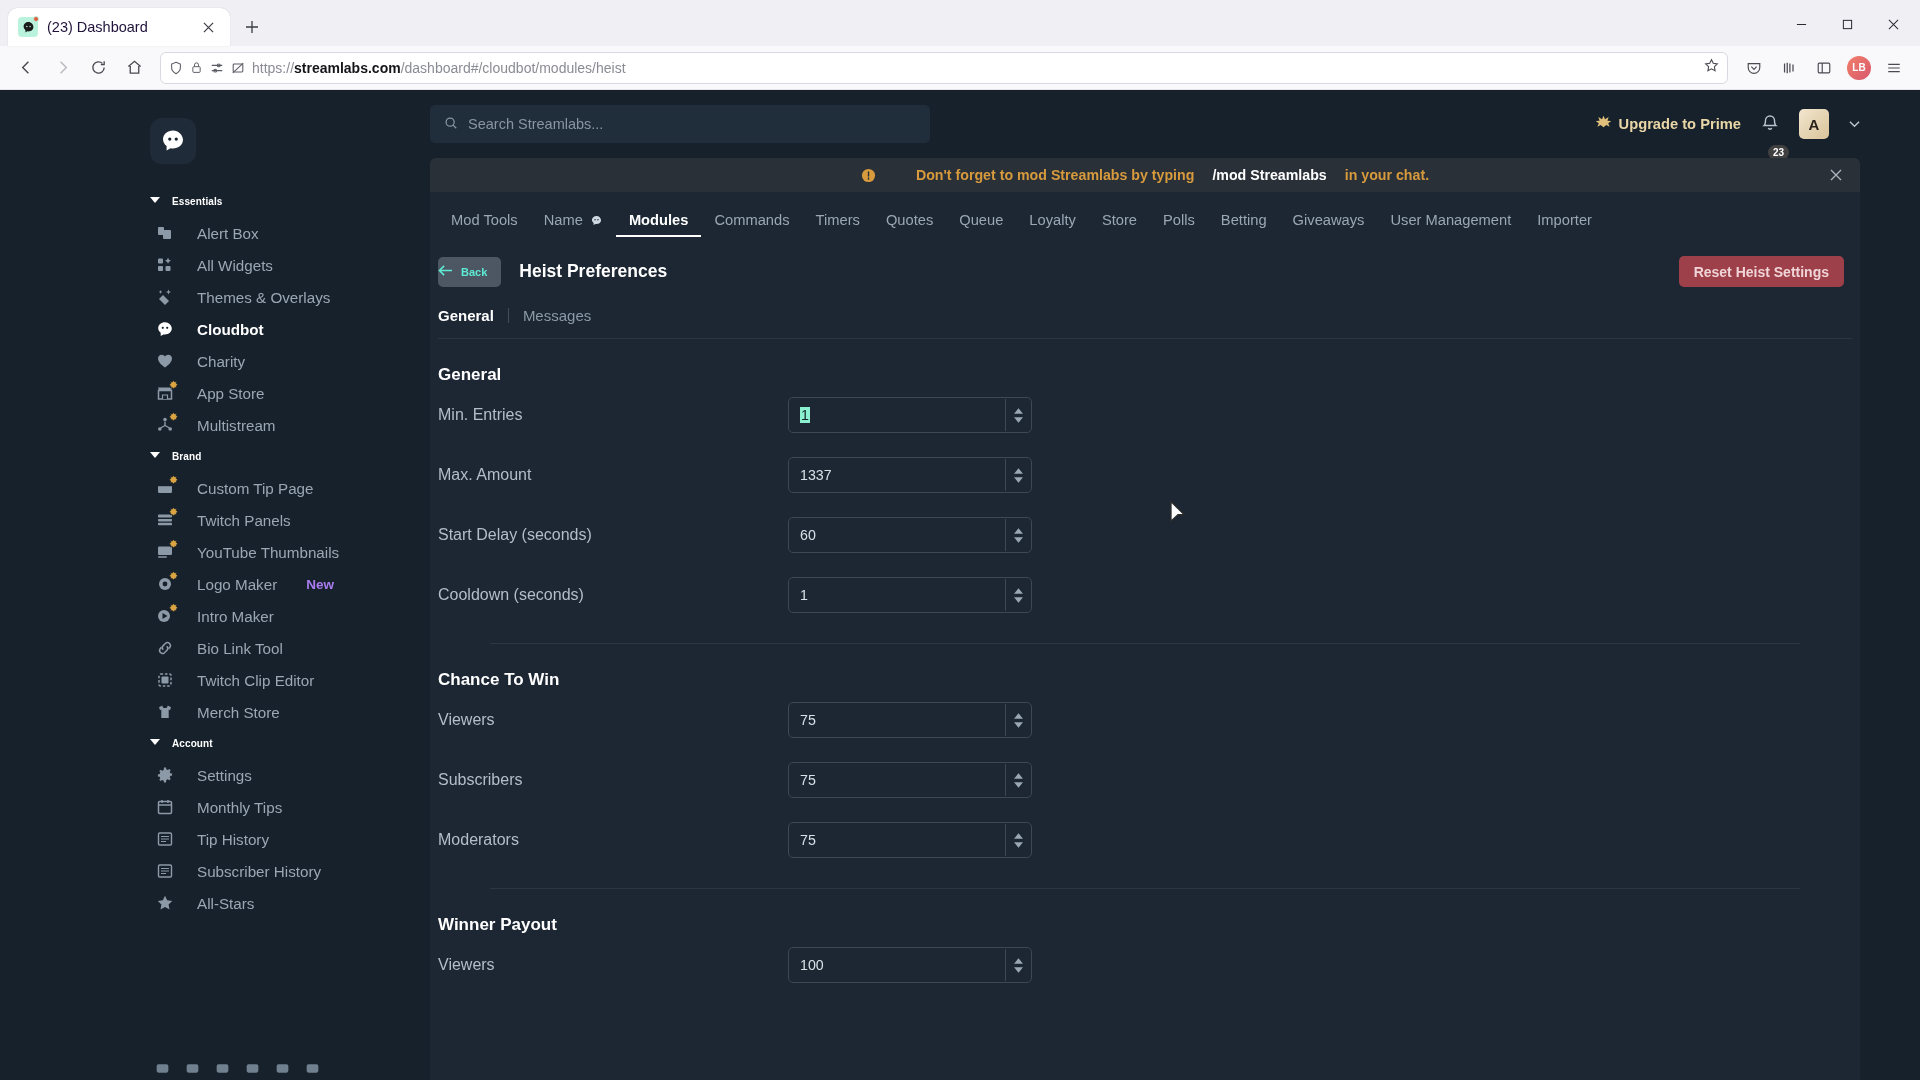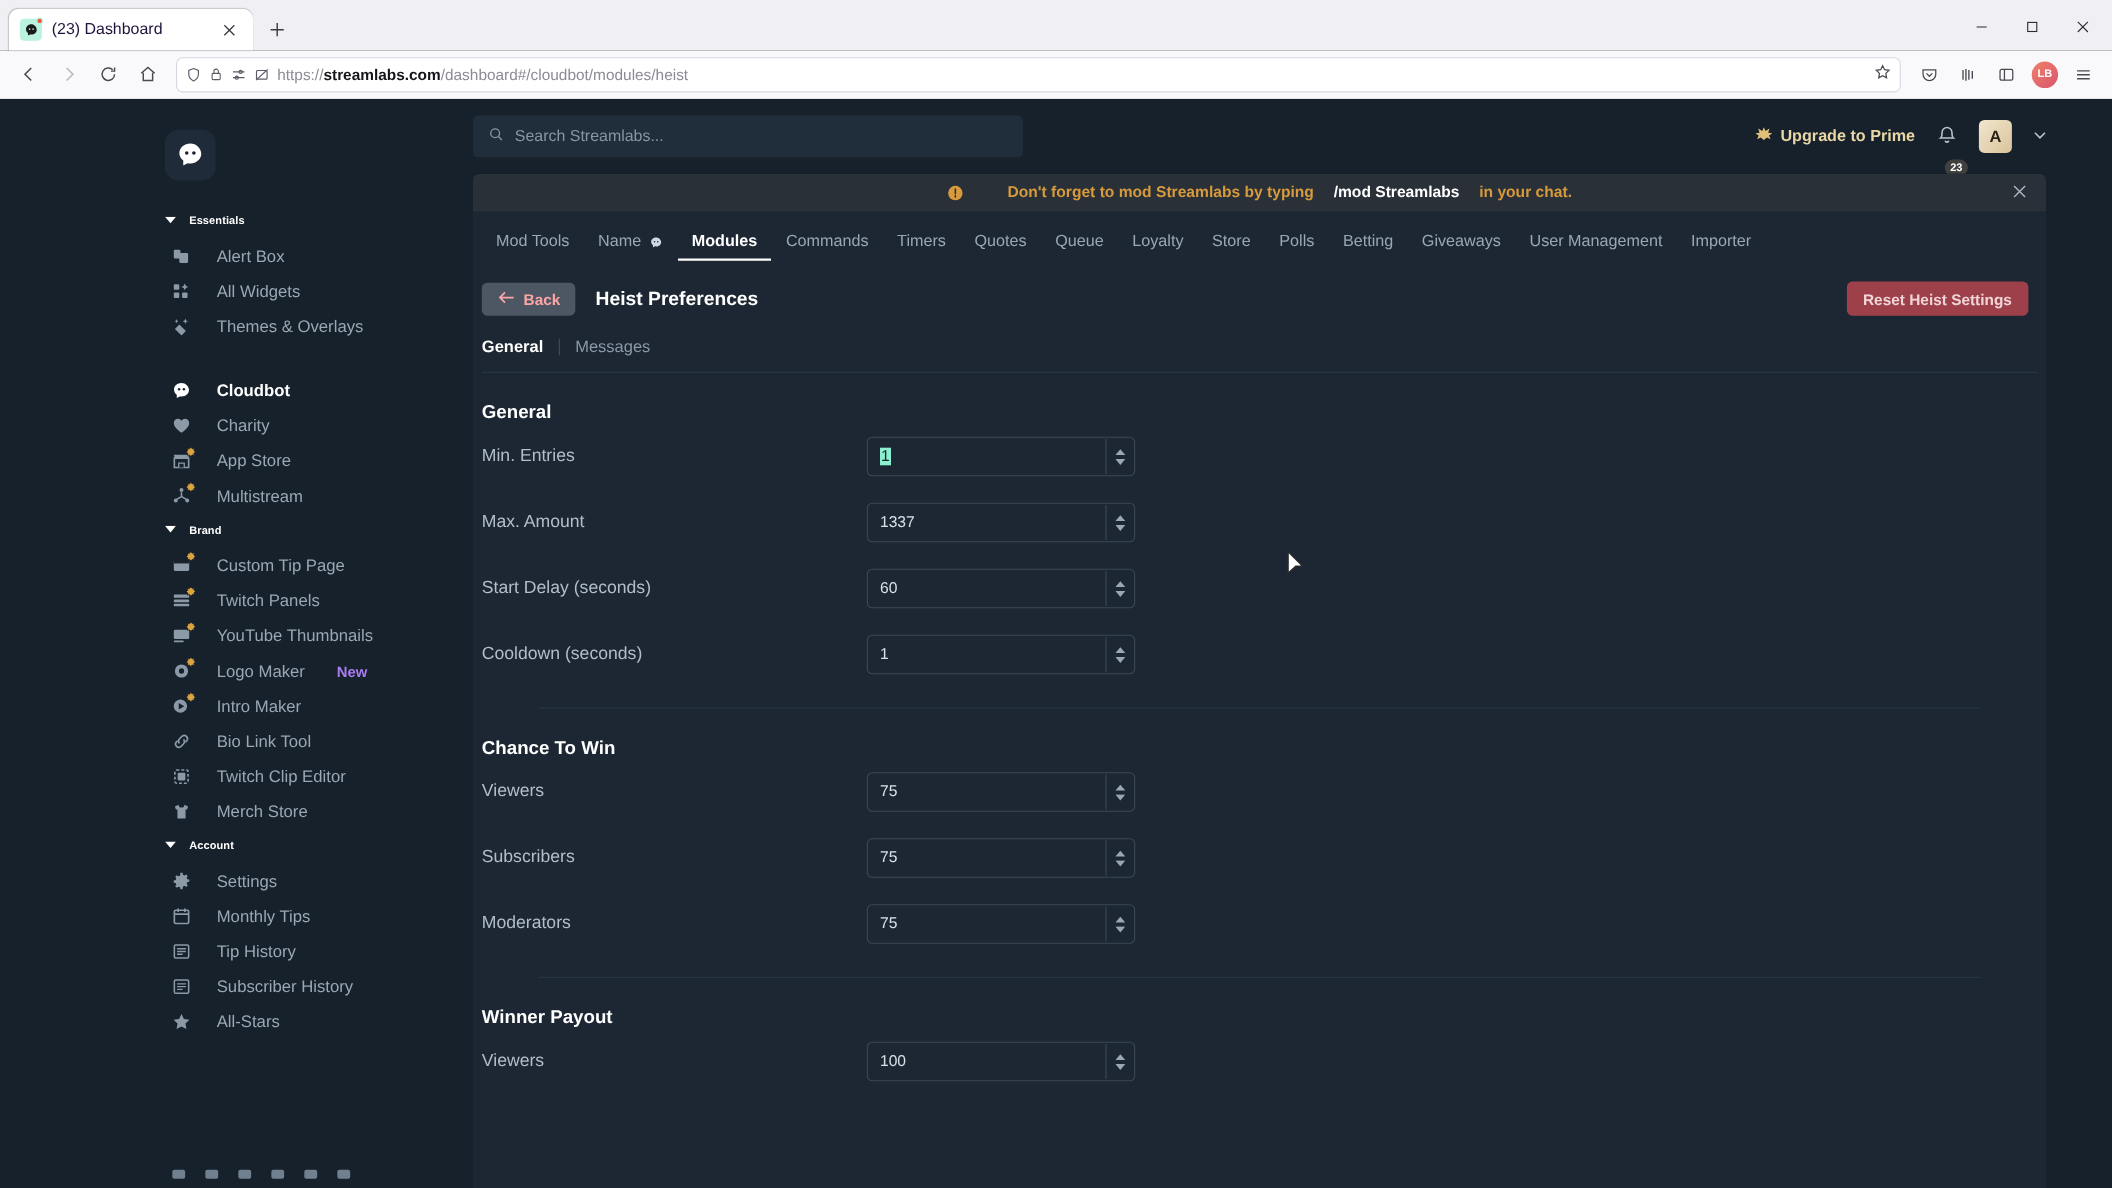--- a/index.html
+++ b/index.html
@@ -90,21 +90,21 @@
     display:flex; align-items:center; gap: 12px;
     color: #ffffff; font-size: 10px; font-weight: 700;
     padding: 10px 0 10px 150px; letter-spacing: .1px;
   }
   .caret { color: #fff; font-size: 9px; line-height: 1; }
   .sb-item {
     display: flex; align-items: center; gap: 23px;
     padding: 6.5px 0 6.5px 155px;
     color: #9aa7b4; font-size: 15.2px; white-space: nowrap;
   }
-  .sb-item.active { color: #ffffff; font-weight: 700; margin-top: 26px; }
+  .sb-item.active { color: #ffffff; font-weight: 700; }
   .sb-icon {
     width: 19px; height: 19px; flex: 0 0 19px; position: relative;
     display:flex; align-items:center; justify-content:center; color:#8c99a7;
   }
   .sb-item.active .sb-icon { color: #ffffff; }
   .prime-badge {
     position: absolute; top: -4px; right: -5px; width: 11px; height: 11px;
     color: #d9a441;
   }
   .newtag { color: #a97cf0; font-size: 13.5px; font-weight: 700; margin-left: 6px;}
@@ -167,23 +167,23 @@
     white-space: nowrap; display:flex; align-items:center; gap:7px;
   }
   .modtab.active {
     color: #ffffff; font-weight: 700;
     box-shadow: inset 0 -2px 0 0 #ffffff;
   }
   .pagehead {
     display: flex; align-items: center; gap: 18px; padding: 18px 8px 0 8px;
   }
   .backbtn {
-    background: #4c5763; color: #fca5a5; border-radius: 5px; height: 30px;
-    display:flex; align-items:center; gap: 8px; padding: 0 14px 0 15px;
-    font-size: 14px; font-weight: 600;
+    background: #4c5763; color: #5eead4; border-radius: 5px; height: 30px;
+    display:flex; align-items:center; gap: 8px; padding: 0 14px 0 0;
+    font-size: 11px; font-weight: 600;
   }
   .pagetitle { color: #ffffff; font-size: 17.5px; font-weight: 700; }
   .resetbtn {
     margin-left: auto; background: #9e4049; color: #f0d5d8; border-radius: 5px;
     height: 31px; display:flex; align-items:center; padding: 0 15px;
     font-size: 14px; font-weight: 600; margin-right: 8px;
   }
   .subtabs {
     display: flex; align-items: center; gap: 0; padding: 20px 8px 0 8px;
   }

